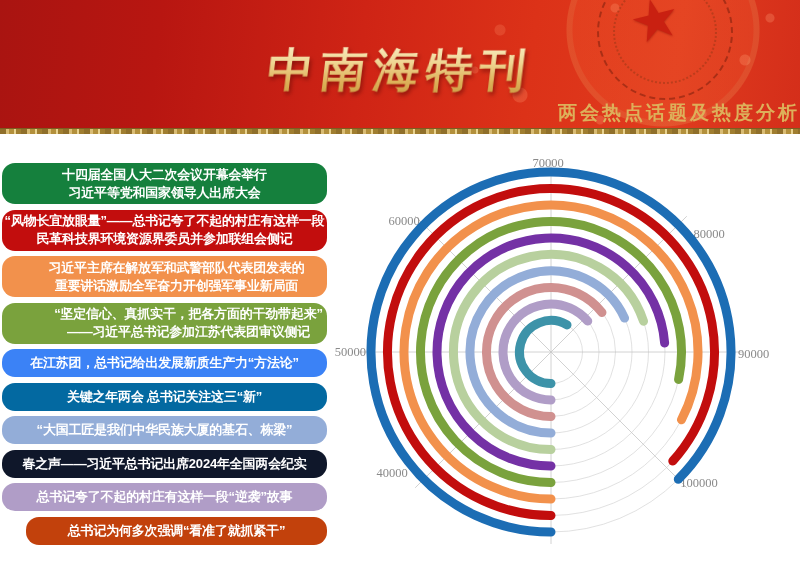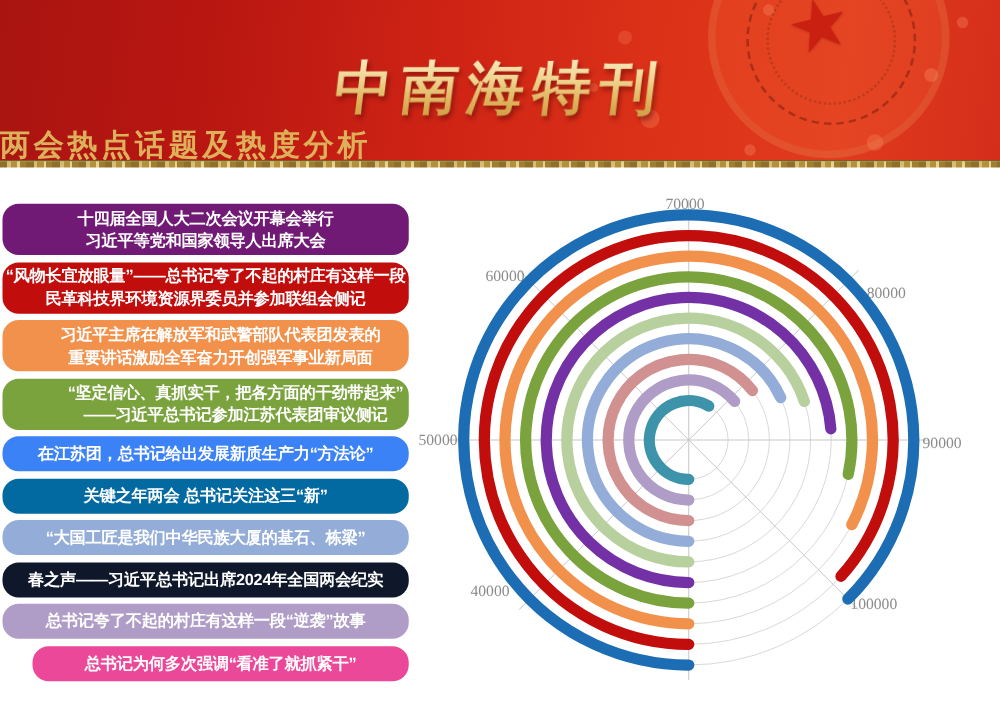--- a/index.html
+++ b/index.html
@@ -24,22 +24,22 @@
   .emblem-ring-inner{position:absolute;left:613px;top:-20px;width:100px;height:100px;border-radius:50%;
     border:2px dotted rgba(150,55,22,.5);}
   .emblem-star{position:absolute;left:630px;top:-8px;font-size:56px;line-height:1;color:#c92011;
     transform:rotate(-14deg);text-shadow:0 1px 2px rgba(120,10,5,.4);}
   .header-title{position:absolute;left:0;top:40px;width:100%;text-align:center;
     font-family:"Liberation Serif",serif;font-weight:900;font-size:46px;letter-spacing:7px;
     transform:skewX(-7deg);
     background:linear-gradient(180deg,#f9eec6 4%,#f0d694 36%,#ddb158 68%,#c3903a 100%);
     -webkit-background-clip:text;background-clip:text;color:transparent;
     filter:drop-shadow(2px 3px 2px rgba(95,8,4,.55));}
-  .header-subtitle{position:absolute;left:0;top:100px;width:100%;text-align:left;
-    font-family:"Liberation Serif",serif;font-weight:bold;font-size:24px;letter-spacing:3px;color:#ddb05a;}
+  .header-subtitle{position:absolute;left:0;top:100px;width:100%;text-align:right;
+    font-family:"Liberation Serif",serif;font-weight:bold;font-size:19px;letter-spacing:3px;color:#ddb05a;}
   .gold-divider{position:absolute;left:0;top:128px;width:800px;height:5px;
     background:repeating-linear-gradient(90deg,#8f6f2a 0 6px,#d9bc74 6px 9px,#b3903c 9px 14px,#e8d28f 14px 16px,#a07e30 16px 21px);
     border-top:1px solid #7c5d20;}
 
   
   .topics-list{position:absolute;left:2px;top:163px;width:325px;display:flex;flex-direction:column;gap:5.5px;}
   .topic-bar{border-radius:13px;color:#ffffff;display:flex;flex-direction:column;justify-content:center;
     align-items:center;text-align:center;font-size:13px;font-weight:600;letter-spacing:-0.2px;}
   .topic-bar.two{height:41px;line-height:18px;}
   .topic-bar.one{height:28px;line-height:28px;}
@@ -56,21 +56,21 @@
   <div class="header">
     <div class="emblem-ring-outer"></div>
     <div class="emblem-ring-inner"></div>
     <div class="emblem-star">★</div>
     <div class="header-title">中南海特刊</div>
     <div class="header-subtitle">两会热点话题及热度分析</div>
   </div>
   <div class="gold-divider"></div>
 
   <div class="topics-list">
-      <div class="topic-bar two" style="background: #701a75;">
+      <div class="topic-bar two" style="background: #15803d;">
         <div class="topic-line">十四届全国人大二次会议开幕会举行</div>
         <div class="topic-line">习近平等党和国家领导人出席大会</div>
       </div>
       <div class="topic-bar two" style="background: rgb(194, 13, 13);">
         <div class="topic-line">“风物长宜放眼量”——总书记夸了不起的村庄有这样一段</div>
         <div class="topic-line">民革科技界环境资源界委员并参加联组会侧记</div>
       </div>
       <div class="topic-bar two" style="background: rgb(242, 145, 76); padding-left: 24px;">
         <div class="topic-line">习近平主席在解放军和武警部队代表团发表的</div>
         <div class="topic-line">重要讲话激励全军奋力开创强军事业新局面</div>
@@ -87,21 +87,21 @@
       </div>
       <div class="topic-bar one" style="background: rgb(147, 173, 216);">
         <div class="topic-line">“大国工匠是我们中华民族大厦的基石、栋梁”</div>
       </div>
       <div class="topic-bar one" style="background: #0f172a;">
         <div class="topic-line">春之声——习近平总书记出席2024年全国两会纪实</div>
       </div>
       <div class="topic-bar one" style="background: rgb(176, 157, 199); text-align: center;">
         <div class="topic-line">总书记夸了不起的村庄有这样一段“逆袭”故事</div>
       </div>
-      <div class="topic-bar one" style="background: #ec4899; margin-left: 24px;">
+      <div class="topic-bar one" style="background: #c2410c; margin-left: 24px;">
         <div class="topic-line">总书记为何多次强调“看准了就抓紧干”</div>
       </div>
     </div>
 
   <svg class="heat-chart" viewBox="0 0 470 432" xmlns="http://www.w3.org/2000/svg">
       <circle cx="221" cy="212" r="180.0" fill="none" stroke="#d9d9d9" stroke-width="0.8"></circle>
       <circle cx="221" cy="212" r="163.5" fill="none" stroke="#d9d9d9" stroke-width="0.8"></circle>
       <circle cx="221" cy="212" r="147.0" fill="none" stroke="#d9d9d9" stroke-width="0.8"></circle>
       <circle cx="221" cy="212" r="130.5" fill="none" stroke="#d9d9d9" stroke-width="0.8"></circle>
       <circle cx="221" cy="212" r="114.0" fill="none" stroke="#d9d9d9" stroke-width="0.8"></circle>

